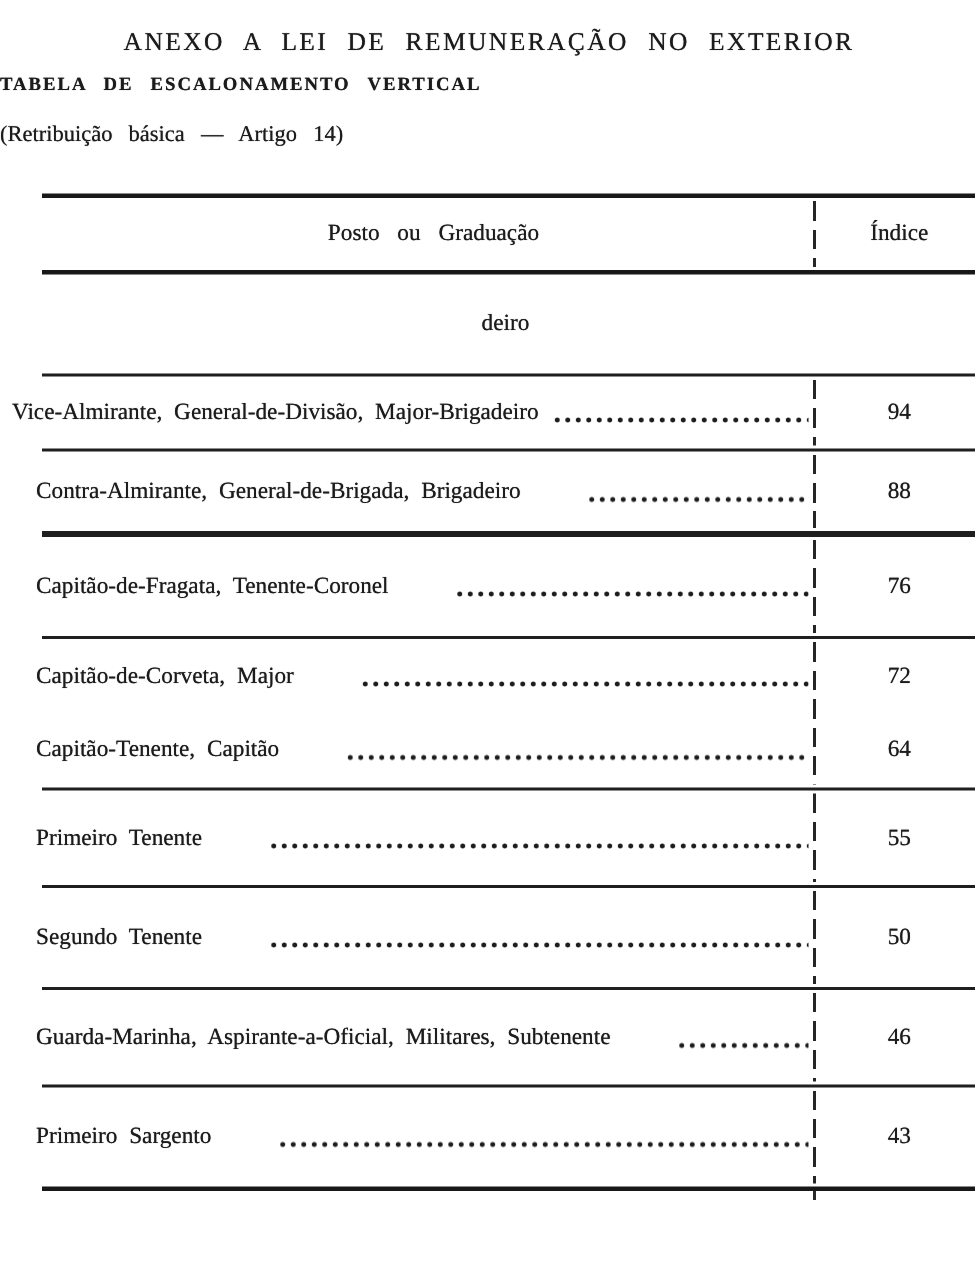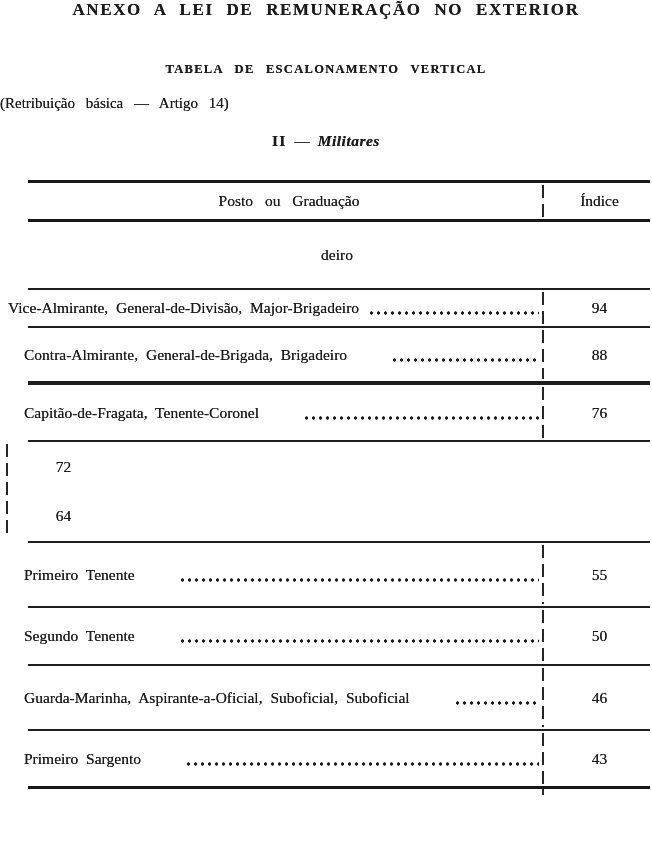--- a/index.html
+++ b/index.html
@@ -8,26 +8,26 @@
     background:#ffffff;
     color:#1b1b1b;
     font-family:"Liberation Serif", "DejaVu Serif", serif;
     overflow:hidden;
     text-shadow:0 0 0.5px rgba(25,25,25,0.85);
   }
   .page { position:relative; width:652px; height:850px; }
 
   
   .title {
-    margin-top:0; text-align:center;
-    font-size:17px; font-weight:bold;
+    margin-top:18px; text-align:center;
+    font-size:17px; font-weight:normal;
     letter-spacing:1.6px; word-spacing:7px;
   }
   .subtitle {
-    margin-top:42px; text-align:center;
+    margin-top:11px; text-align:left;
     font-size:12.5px; font-weight:bold;
     letter-spacing:1.3px; word-spacing:7px;
   }
   .note {
     margin-top:18px; 
     font-size:15px; word-spacing:7px;
   }
   .section {
     margin-top:20px; text-align:center;
     font-size:15.5px;
@@ -35,22 +35,22 @@
   .section .sec-num { font-weight:bold; letter-spacing:1px; }
   .section .sec-dash { margin:0 8px; }
   .section .sec-title { font-style:italic; font-weight:bold; letter-spacing:0.5px; }
 
   
   .tbl { margin:30px 2px 0 6px; } 
   .rule { height:2px; background:#1f1f1f; margin-left:22px; }
   .rule.thick { height:3px; background:#181818; }
 
   .row { display:flex; align-items:stretch; }
-  .h51{height:63px} .h52{height:36px} .h53{height:53px} .h54{height:56px}
-  .h55{height:55px} .h66{height:66px} .h99{height:99px}
+  .h51{height:63px} .h52{height:48px} .h53{height:53px} .h54{height:66px}
+  .h55{height:66px} .h66{height:66px} .h99{height:99px}
 
   .cell-label {
     flex:1 1 auto; min-width:0;
     display:flex; align-items:center;
   }
   .pad-a { padding-left:2px; }   
   .pad-b { padding-left:18px;gap:35px; }  
 
   .ltext { font-size:15.5px; word-spacing:4px; white-space:nowrap; }
 
@@ -104,23 +104,20 @@
   .tail-dash { width:2px; height:6px; background:#2a2a2a; margin-left:536px; }
 </style>
 </head>
 <body>
 
 <div class="page">
 
   <div class="title">ANEXO A LEI DE REMUNERAÇÃO NO EXTERIOR</div>
   <div class="subtitle">TABELA DE ESCALONAMENTO VERTICAL</div>
   <div class="note">(Retribuição básica — Artigo 14)</div>
-  <div class="section">
-    <span class="sec-num">II</span><span class="sec-dash">—</span><span class="sec-title">Militares</span>
-  </div>
 
   <div class="tbl">
 
     <div class="rule thick"></div>
 
     <div class="row h52">
       <div class="cell-label header-cell">
         <span class="header-text">Posto ou Graduação</span>
       </div>
       <div class="cell-indice">Índice</div>
@@ -166,20 +163,30 @@
       <div class="cell-label pad-b">
         <span class="ltext">Capitão-de-Fragata, Tenente-Coronel</span>
         <span class="leader"></span>
       </div>
       <div class="cell-indice">76</div>
     </div>
 
     <div class="rule"></div>
 
     <div class="row h99">
+      <div class="group-col">
+        <div class="sub-row pad-b">
+          <span class="ltext">Capitão-de-Corveta, Major</span>
+          <span class="leader"></span>
+        </div>
+        <div class="sub-row pad-b">
+          <span class="ltext">Capitão-Tenente, Capitão</span>
+          <span class="leader"></span>
+        </div>
+      </div>
       <div class="group-ind">
         <div class="sub-ind">72</div>
         <div class="sub-ind">64</div>
       </div>
     </div>
 
     <div class="rule"></div>
 
     <div class="row h51">
       <div class="cell-label pad-b">
@@ -196,21 +203,21 @@
         <span class="ltext">Segundo Tenente</span>
         <span class="leader"></span>
       </div>
       <div class="cell-indice">50</div>
     </div>
 
     <div class="rule"></div>
 
     <div class="row h51">
       <div class="cell-label pad-b">
-        <span class="ltext">Guarda-Marinha, Aspirante-a-Oficial, Suboficial, Suboficial</span>
+        <span class="ltext">Guarda-Marinha, Aspirante-a-Oficial, Militares, Subtenente</span>
         <span class="leader"></span>
       </div>
       <div class="cell-indice">46</div>
     </div>
 
     <div class="rule"></div>
 
     <div class="row h55">
       <div class="cell-label pad-b">
         <span class="ltext">Primeiro Sargento</span>

